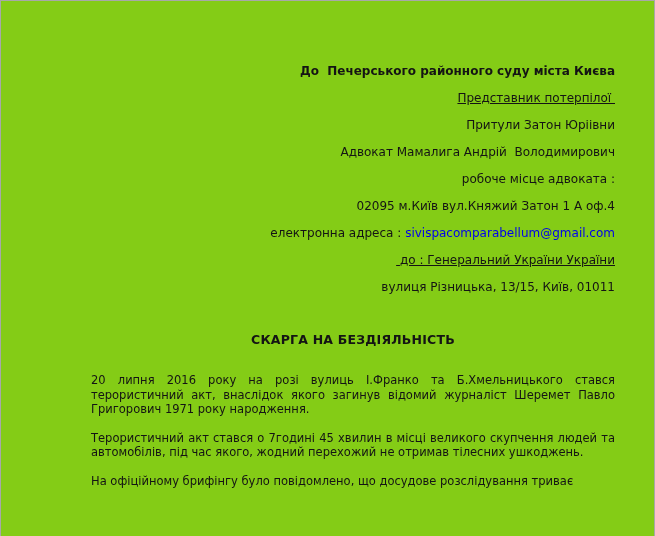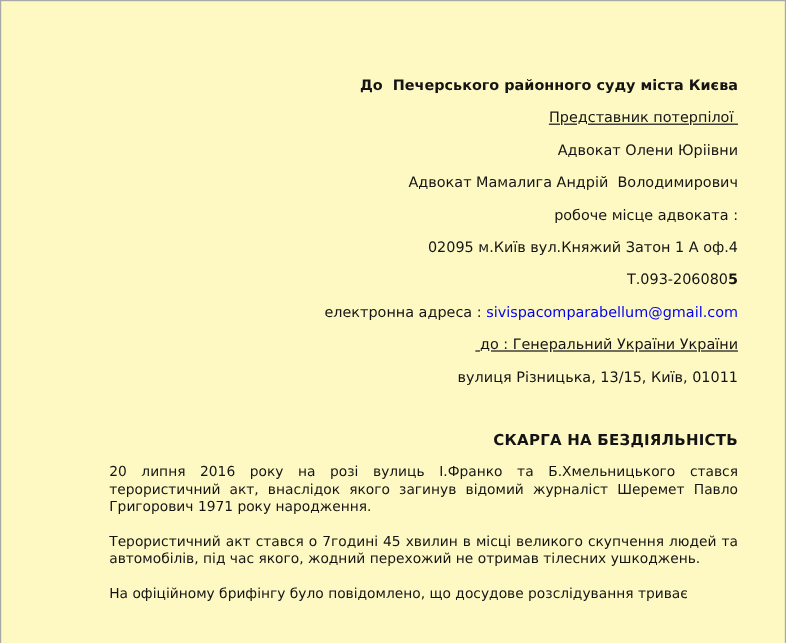--- a/index.html
+++ b/index.html
@@ -5,21 +5,21 @@
   html, body {
     margin: 0;
     padding: 0;
     background: #ffffff;
   }
   .page {
     position: relative;
     width: 655px;
     height: 536px;
     box-sizing: border-box;
-    background: #fef9c3;
+    background: #84cc16;
     border: 1px solid #a8a8a8;
     border-bottom: none;
     overflow: hidden;
     font-family: "DejaVu Sans", "Liberation Sans", sans-serif;
     color: #141414;
   }
   .content {
     box-sizing: border-box;
     width: 100%;
     height: 100%;
@@ -32,53 +32,52 @@
     white-space: pre-wrap;
   }
   .bold { font-weight: bold; }
   .uline { text-decoration: underline; }
   .email-link {
     color: #0000ee;
     cursor: pointer;
   }
   .titles {
     margin-top: 25px;
-    text-align: right;
+    text-align: center;
   }
   .title-line {
     font-size: 12.5px;
     font-weight: bold;
     line-height: 27px;
     letter-spacing: 0.2px;
   }
   .doc-body {
-    margin-top: 6px;
+    margin-top: 20px;
   }
   .doc-body p {
     margin: 0 0 14px 0;
     font-size: 11.5px;
     line-height: 14.5px;
     text-align: justify;
     text-justify: inter-word;
   }
 </style>
 </head>
 <body>
 
 <div class="page">
   <div class="content">
 
     <div class="header-block">
       <div class="hline bold">До  Печерського районного суду міста Києва</div>
       <div class="hline"><span class="uline">Представник потерпілої </span></div>
-      <div class="hline">Адвокат Олени Юріівни</div>
+      <div class="hline">Притули Затон Юріівни</div>
       <div class="hline">Адвокат Мамалига Андрій  Володимирович</div>
       <div class="hline">робоче місце адвоката :</div>
       <div class="hline">02095 м.Київ вул.Княжий Затон 1 А оф.4</div>
-      <div class="hline"><span>Т.093-206080</span><span class="bold">5</span></div>
       <div class="hline"><span>електронна адреса : </span><a class="email-link">sivispacomparabellum@gmail.com</a></div>
       <div class="hline"><span class="uline"> до : Генеральний України України</span></div>
       <div class="hline">вулиця Різницька, 13/15, Київ, 01011</div>
     </div>
 
     <div class="titles">
       <div class="title-line">СКАРГА НА БЕЗДІЯЛЬНІСТЬ</div>
     </div>
 
     <div class="doc-body">

